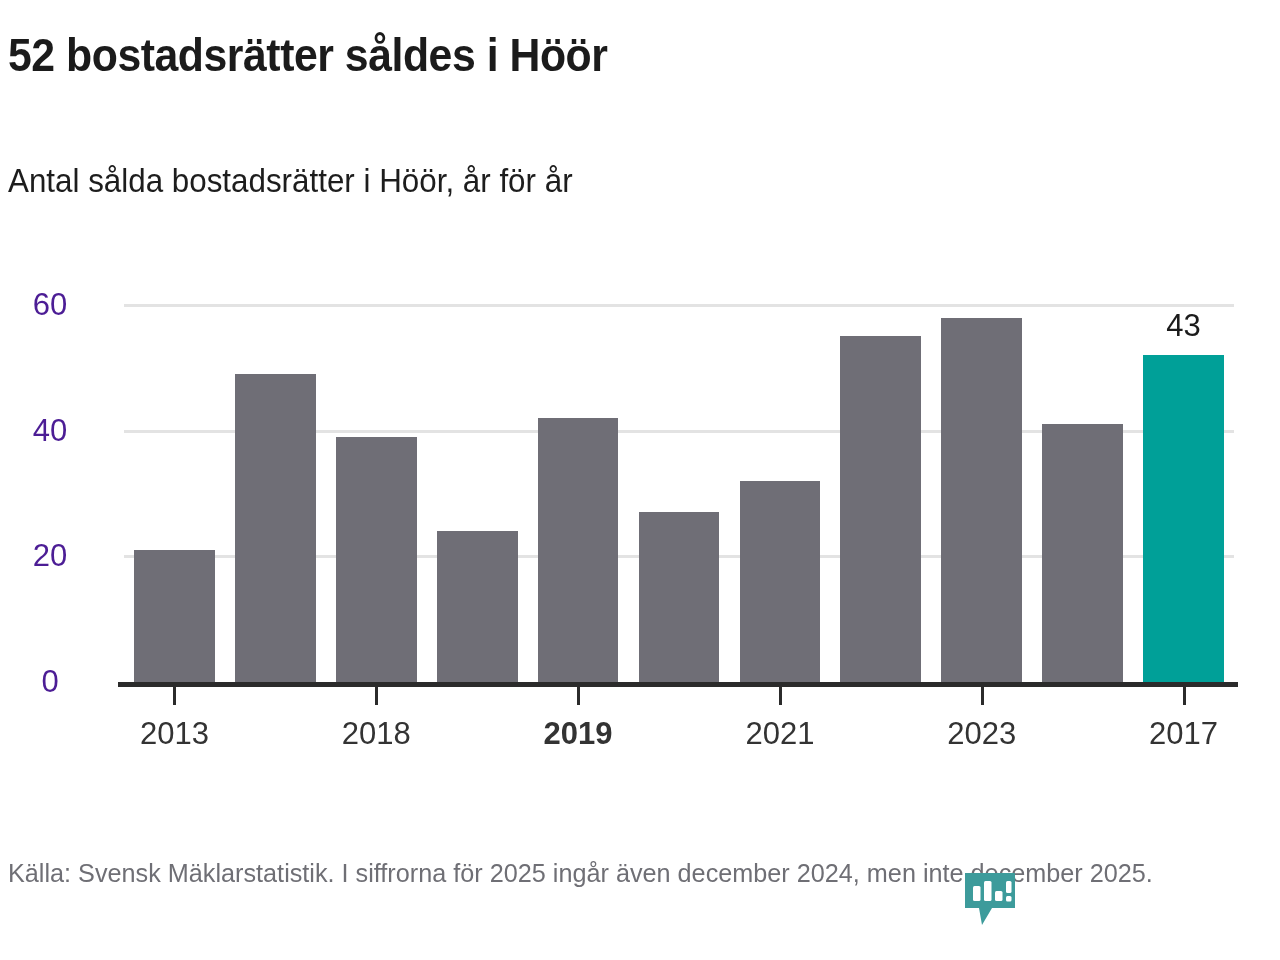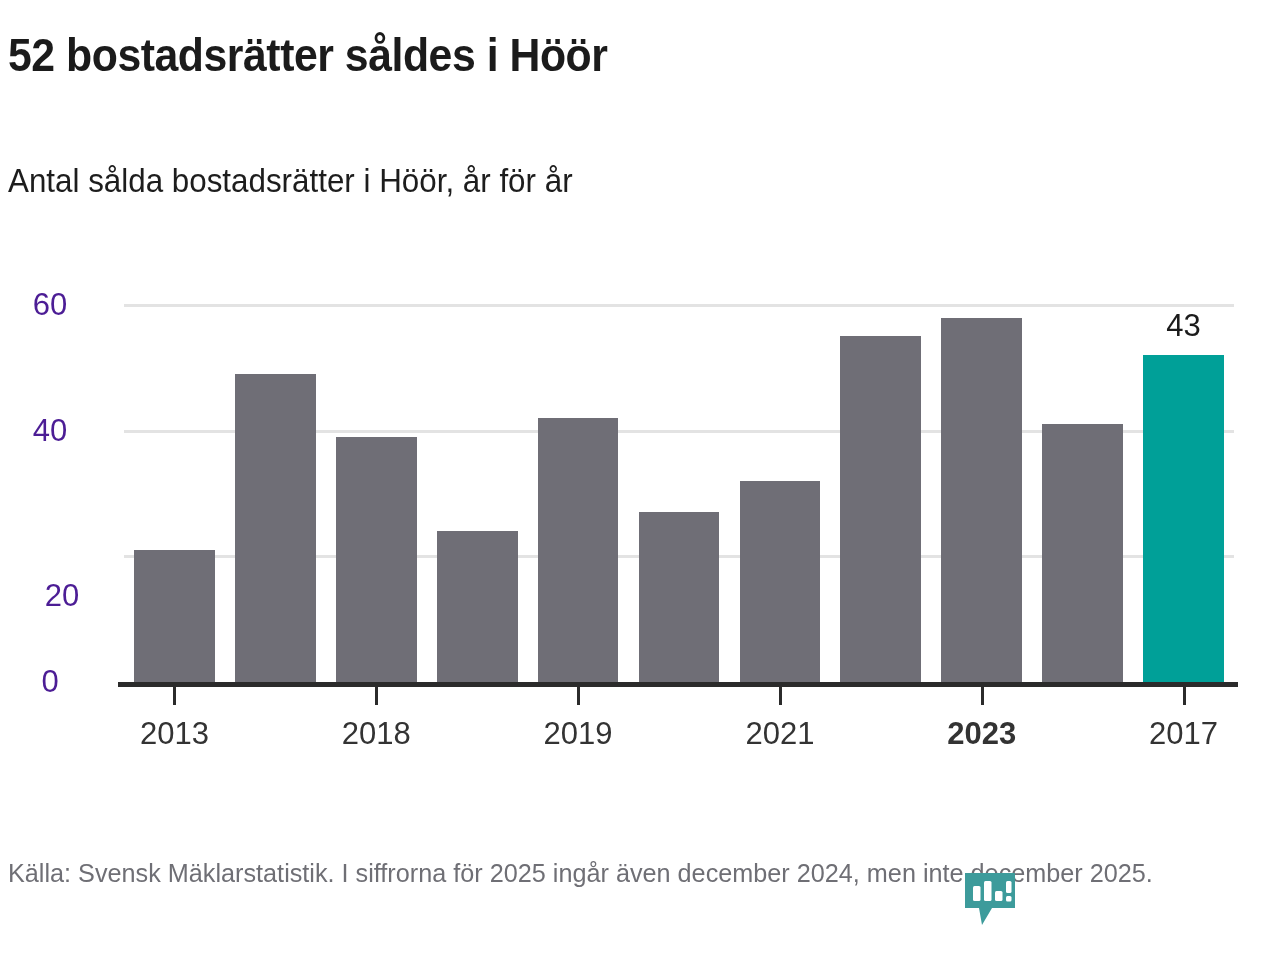--- a/index.html
+++ b/index.html
@@ -157,21 +157,21 @@
   <div id="chart-subtitle">Antal sålda bostadsrätter i Höör, år för år</div>
 
   <div id="plot">
     <div id="gridlines">
         <div class="gridline" style="top: 555.333px; background: rgb(227, 227, 227);"></div>
         <div class="gridline" style="top: 429.667px; background: rgb(227, 227, 227);"></div>
         <div class="gridline" style="top: 304px; background: rgb(227, 227, 227);"></div>
       </div>
     <div id="y-axis">
         <div class="y-tick-label" style="top: 666px; left: 0px; width: 100px;">0</div>
-        <div class="y-tick-label" style="top: 540.333px; left: 12px; width: 100px; margin-top: 40px;">20</div>
+        <div class="y-tick-label" style="top: 540.333px; left: 0px; width: 100px;">20</div>
         <div class="y-tick-label" style="top: 414.667px; left: 0px; width: 100px;">40</div>
         <div class="y-tick-label" style="top: 289px; left: 0px; width: 100px;">60</div>
       </div>
     <div id="x-axis-line" style="top:682px;"></div>
     <div id="bars">
         <div class="bar" title="2015: 21" style="left: 134.091px; width: 80.7273px; height: 131.95px; bottom: 78px; background: rgb(111, 110, 118);"></div>
         <div class="bar" title="2016: 49" style="left: 235px; width: 80.7273px; height: 307.883px; bottom: 78px; background: rgb(111, 110, 118);"></div>
         <div class="bar" title="2017: 39" style="left: 335.909px; width: 80.7273px; height: 245.05px; bottom: 78px; background: rgb(111, 110, 118);"></div>
         <div class="bar" title="2018: 24" style="left: 436.818px; width: 80.7273px; height: 150.8px; bottom: 78px; background: rgb(111, 110, 118);"></div>
         <div class="bar" title="2019: 42" style="left: 537.727px; width: 80.7273px; height: 263.9px; bottom: 78px; background: rgb(111, 110, 118);"></div>
@@ -182,25 +182,25 @@
         <div class="bar" title="2024: 41" style="left: 1042.27px; width: 80.7273px; height: 257.617px; bottom: 78px; background: rgb(111, 110, 118);"></div>
         <div class="bar" title="2025: 52" style="left: 1143.18px; width: 80.7273px; height: 326.733px; bottom: 78px; background: rgb(0, 160, 152);"></div>
         <div class="bar-value-label" style="left: 1133.09px; width: 100.909px; top: 310.267px;">43</div>
       </div>
     <div id="x-axis">
         <div class="x-tick" style="left: 173.455px; top: 687px; background: rgb(43, 43, 43);"></div>
         <div class="x-tick-label" style="left: 124px; width: 100.909px; top: 718px;">2013</div>
         <div class="x-tick" style="left: 375.273px; top: 687px; background: rgb(43, 43, 43);"></div>
         <div class="x-tick-label" style="left: 325.818px; width: 100.909px; top: 718px;">2018</div>
         <div class="x-tick" style="left: 577.091px; top: 687px; background: rgb(43, 43, 43);"></div>
-        <div class="x-tick-label" style="left: 527.636px; width: 100.909px; top: 718px;">2019</div>
+        <div class="x-tick-label" style="left: 527.636px; width: 100.909px; top: 718px; font-weight: bold;">2019</div>
         <div class="x-tick" style="left: 778.909px; top: 687px; background: rgb(43, 43, 43);"></div>
         <div class="x-tick-label" style="left: 729.455px; width: 100.909px; top: 718px;">2021</div>
         <div class="x-tick" style="left: 980.727px; top: 687px; background: rgb(43, 43, 43);"></div>
-        <div class="x-tick-label" style="left: 931.273px; width: 100.909px; top: 718px; font-weight: bold;">2023</div>
+        <div class="x-tick-label" style="left: 931.273px; width: 100.909px; top: 718px;">2023</div>
         <div class="x-tick" style="left: 1182.55px; top: 687px; background: rgb(43, 43, 43);"></div>
         <div class="x-tick-label" style="left: 1133.09px; width: 100.909px; top: 718px;">2017</div>
       </div>
   </div>
 
   <div id="footnote">Källa: Svensk Mäklarstatistik. I siffrorna för 2025 ingår även december 2024, men inte december 2025.</div>
 
   <div id="logo">
     <svg id="logo-mark" viewBox="0 0 56 58">
       <path d="M3 3 H53 V38 H30 L20 55 L17 38 H3 Z" fill="#3d9b9b"></path>

